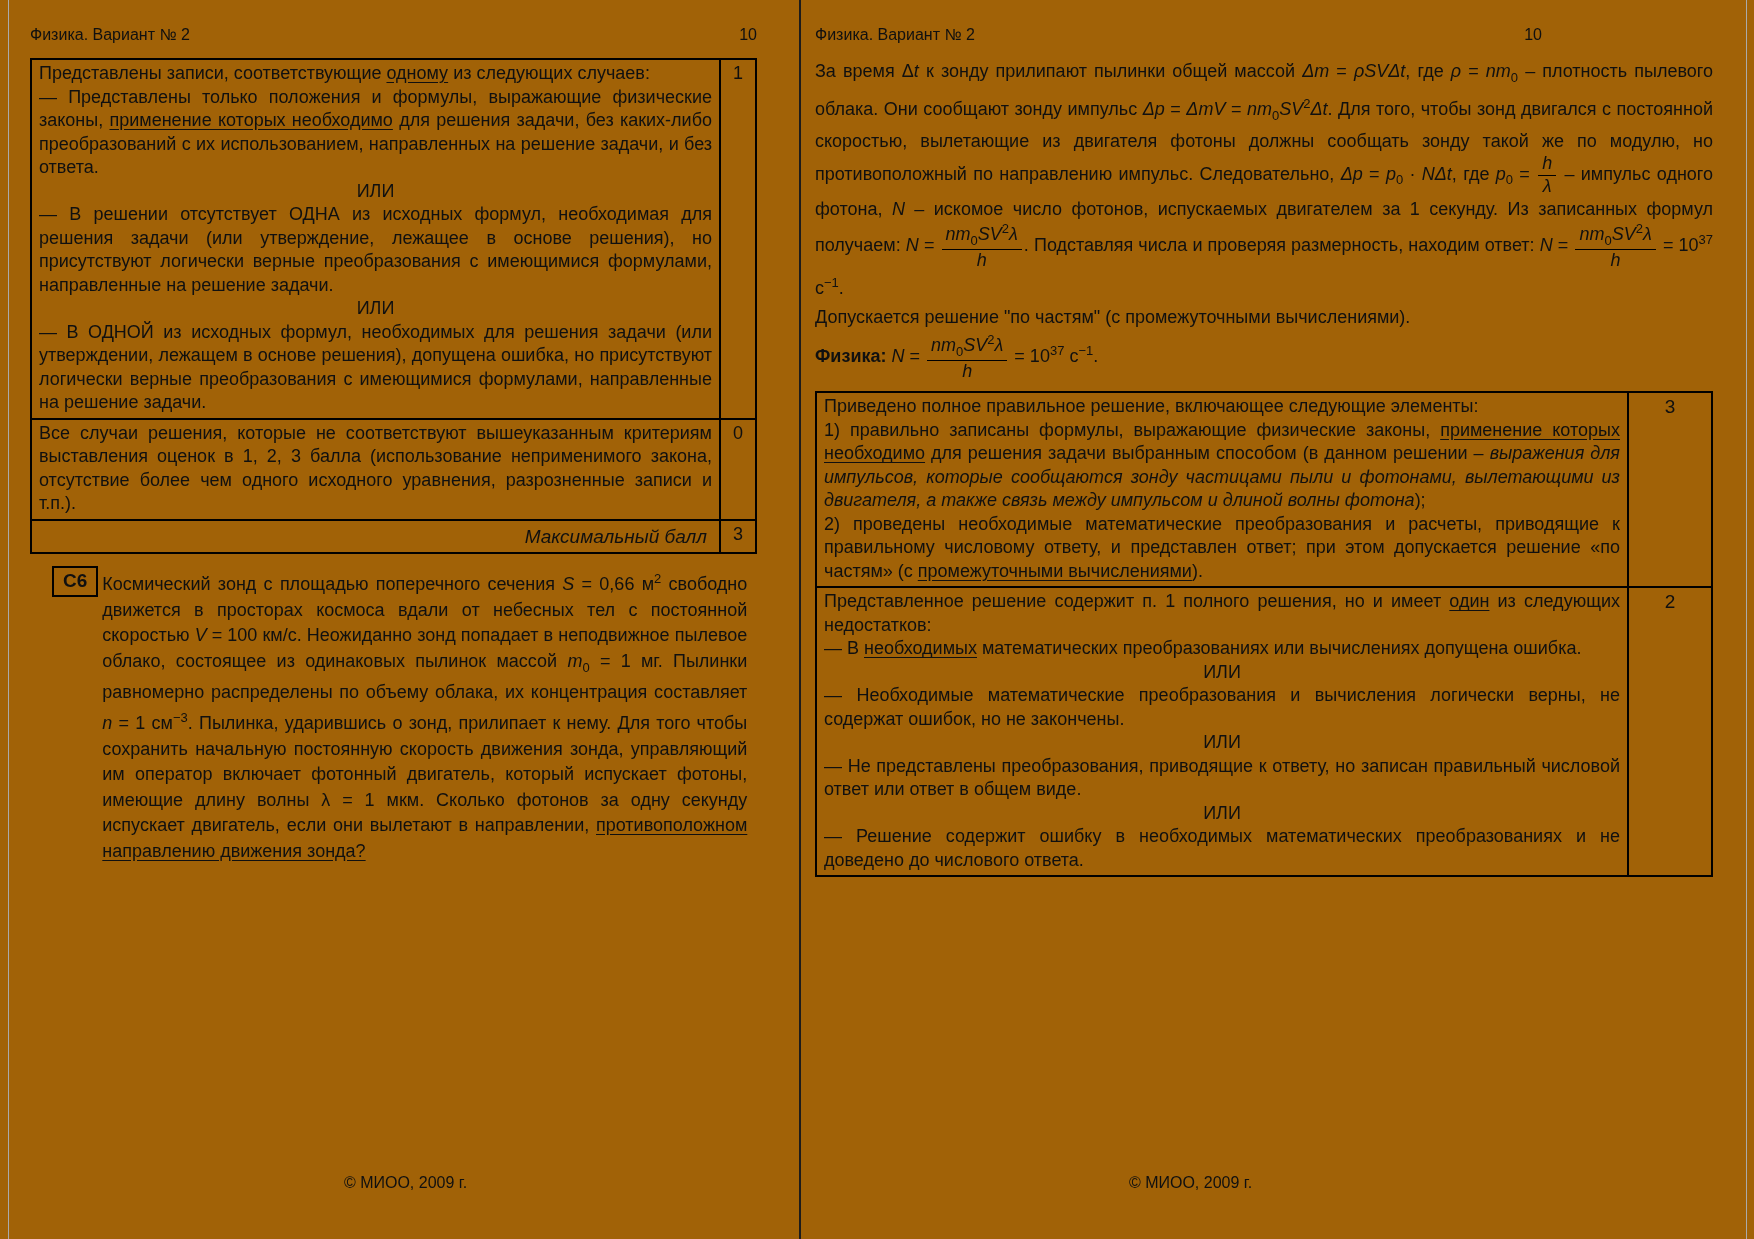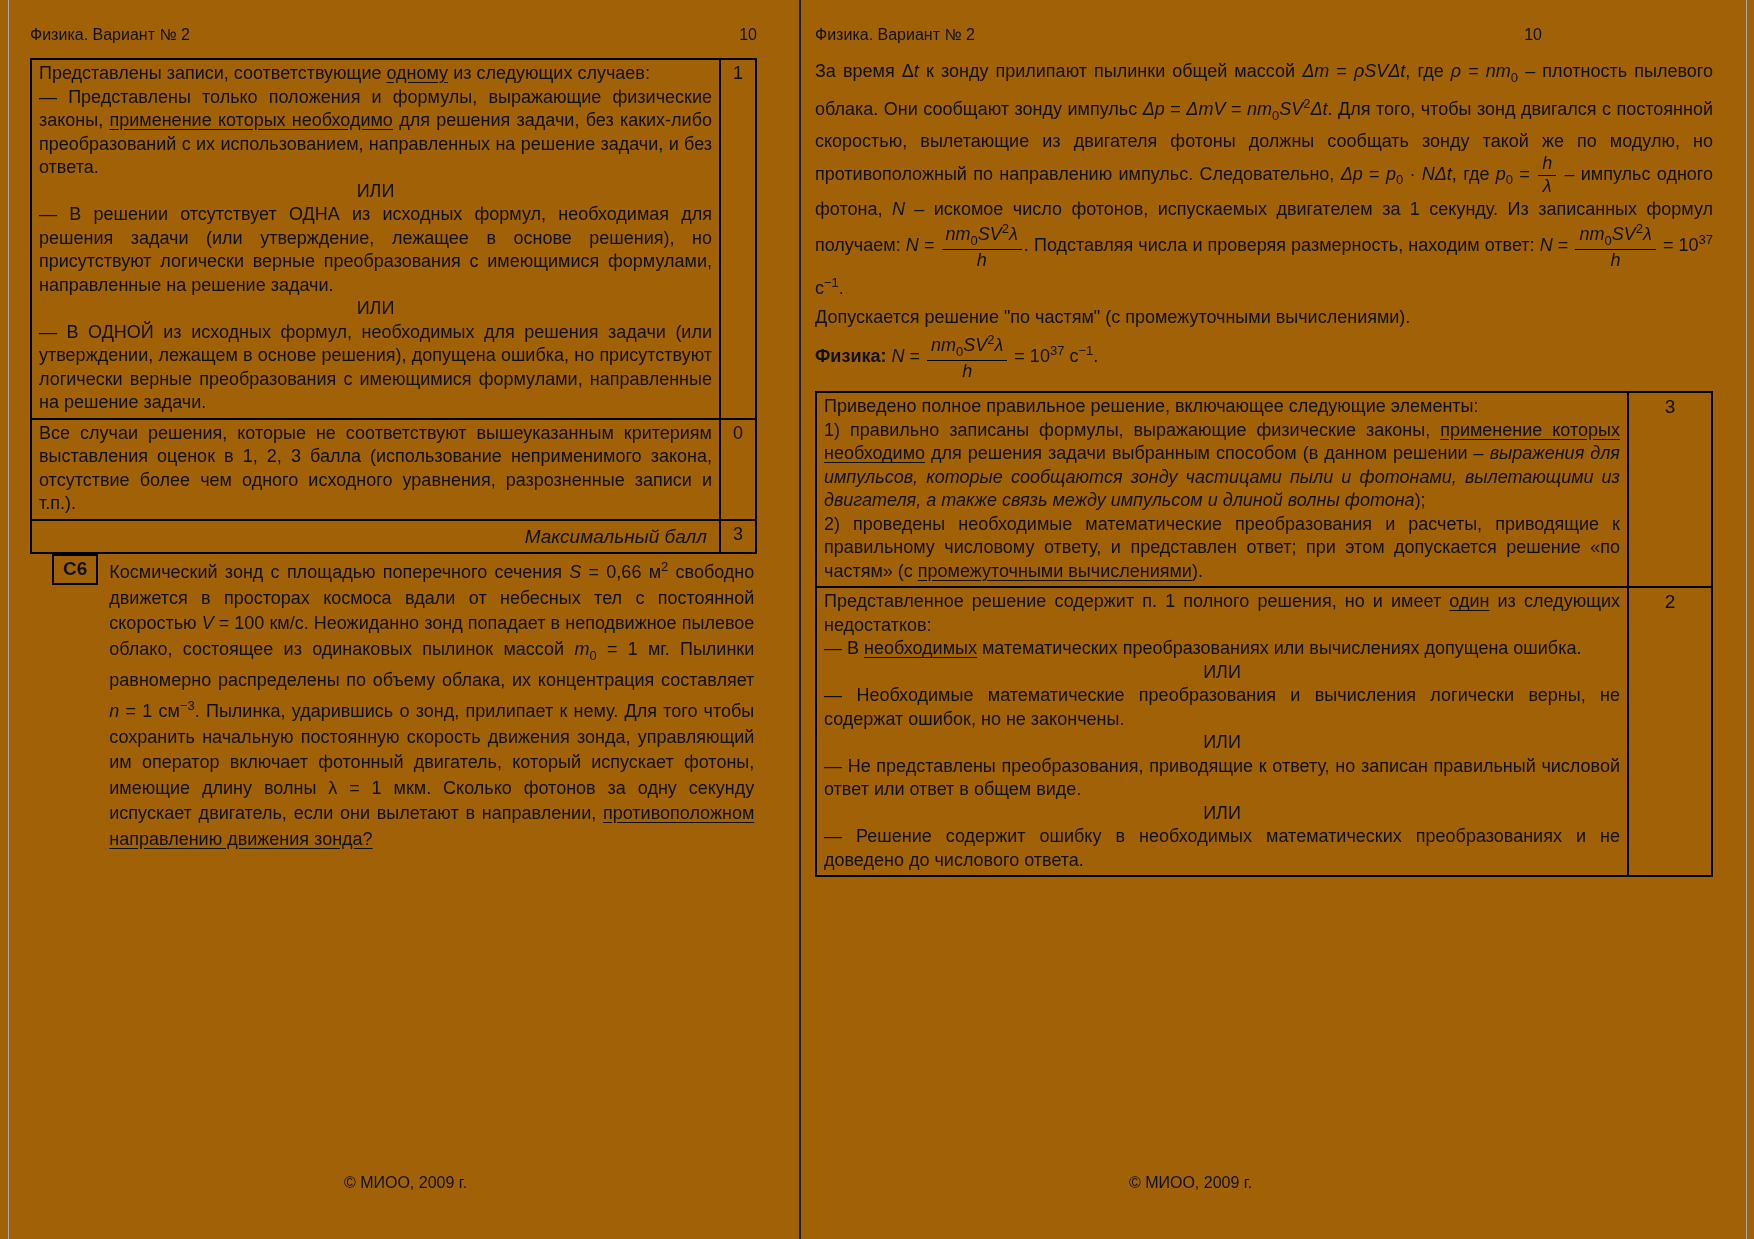--- a/index.html
+++ b/index.html
@@ -22,21 +22,21 @@
   td.crit{padding:2px 7px 3px 7px;text-align:justify;margin-top:17px;}
   td.score{width:30px;min-width:30px;text-align:center;vertical-align:middle;padding:2px;}
   table.criteria.right td.score{width:78px;min-width:78px;font-size:19px;}
   td.max-label{text-align:right;font-style:italic;padding:4px 12px 4px 7px;font-size:19px;}
   th.crit-h{font-size:19px;font-weight:bold;text-align:center;padding:4px;}
   th.score-h{font-size:19px;font-weight:bold;text-align:center;padding:4px;width:78px;}
   .center{text-align:center;text-align-last:center;}
 
   u{text-underline-offset:3px;}
 
-  .problem{display:flex;margin-top:0;column-gap:11px;align-items:center;}
+  .problem{display:flex;margin-top:12px;column-gap:4px;align-items:center;}
   .problem-label-box{border:2px solid #000;align-self:flex-start;padding:0 9px 1px 9px;
                      font-weight:bold;font-size:19px;line-height:26px;margin-left:22px;}
   .problem-text{width:645px;text-align:justify;font-size:18px;line-height:25.5px;}
 
   .solution{width:898px;text-align:justify;font-size:18px;line-height:26px;}
   .solution-note{width:898px;font-size:18px;line-height:26px;margin-top:3px;}
   .answer{width:898px;font-size:18px;line-height:26px;margin-top:3px;}
   .right-table-wrap{margin-top:10px;}
   table.criteria.right{width:898px;}
 

